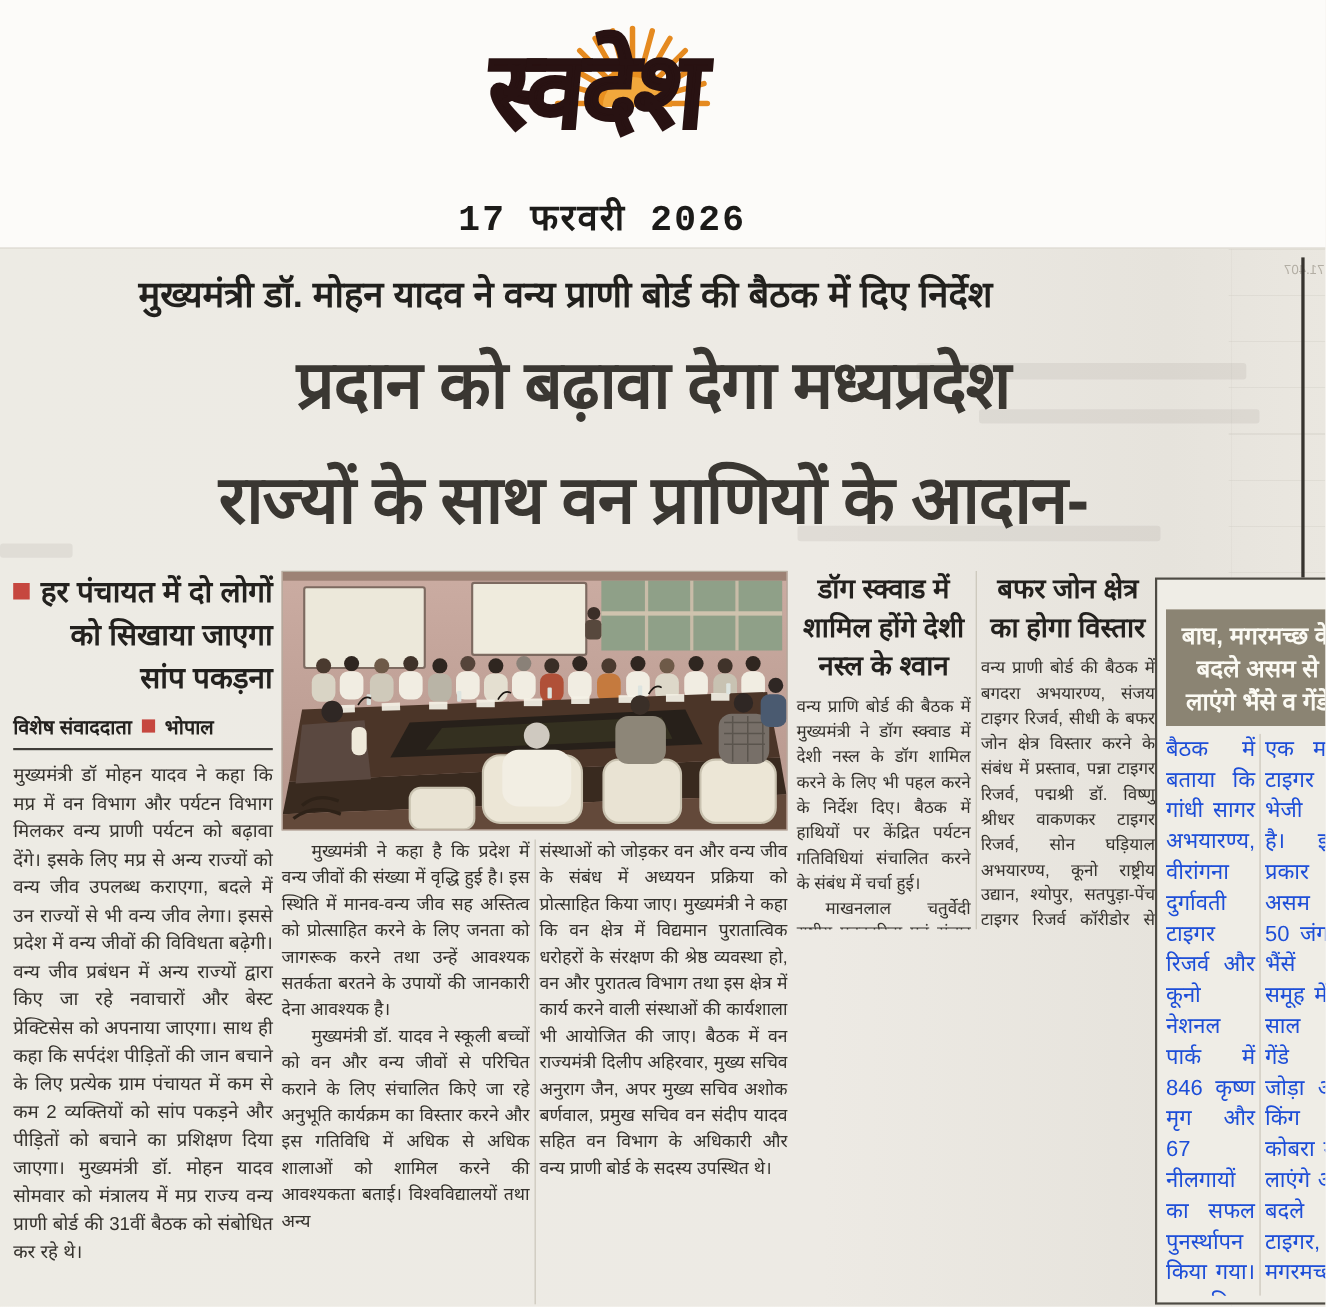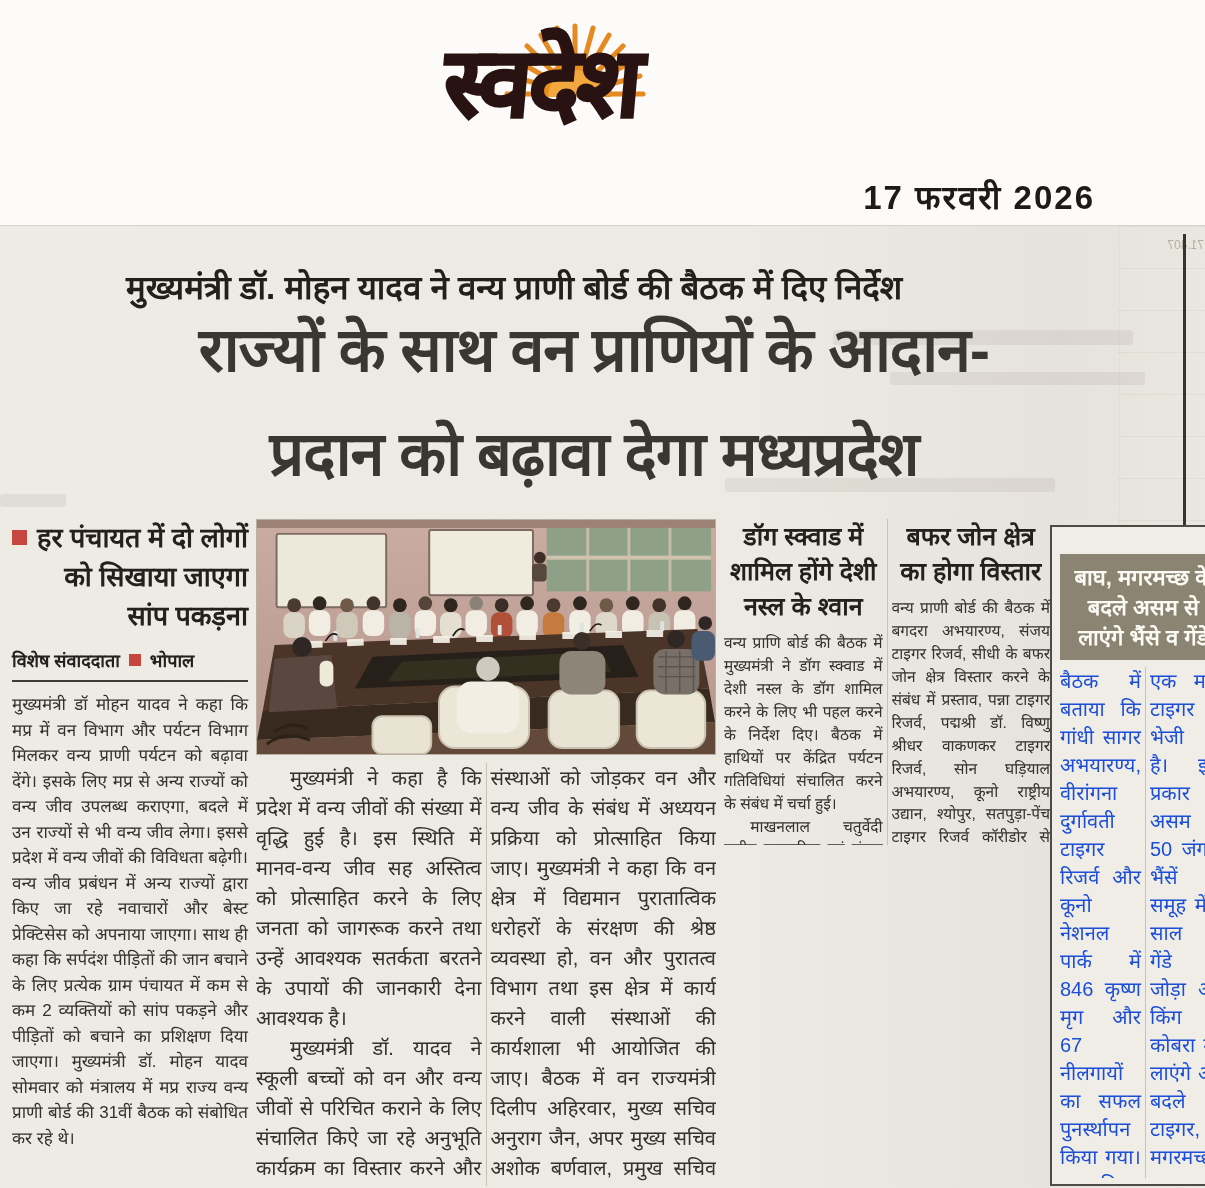--- a/index.html
+++ b/index.html
@@ -16,22 +16,22 @@
   .masthead { position:absolute; top:0; left:0; width:100%; height:225px; background:#fcfbf9; }
   .logo-wrap { position:absolute; left:322px; top:4px; width:440px; height:162px; }
   .sun { position:absolute; left:178px; top:-2px; width:150px; height:95px; }
   .logo-text {
     position:absolute; left:0; top:26px; width:100%;
     text-align:center; font-size:96px; line-height:1.1; font-weight:900;
     color:#281212; letter-spacing:-3px; transform:skewX(-5deg);
     -webkit-text-stroke:2.5px #281212;
   }
   .date-line {
-    position:absolute; top:174px; left:0; width:1095px; text-align:right;
-    font-size:33px; font-weight:700; color:#1c1b19; letter-spacing:2px;
+    position:absolute; top:174px; left:0; width:1095px; text-align:center;
+    font-size:33px; font-weight:700; color:#1c1b19; letter-spacing:2px;font-family:Liberation Mono, monospace;
   }
 
   
   .clipping {
     position:absolute; top:225px; left:0; right:0; bottom:0;
     background:linear-gradient(90deg,#edebe4 0%,#edeae4 62%,#e6e3dc 88%,#eae7e0 100%);
     border-top:1px solid #d6d2c9;
     overflow:hidden;
   }
   .ghost-strip {
@@ -42,21 +42,21 @@
   }
   .edge-line { position:absolute; top:8px; bottom:30px; right:19px; width:3px; background:#37342f; }
   .ghost-num {
     position:absolute; right:1px; width:18px; text-align:center;
     color:#8f897d; font-size:12px; transform:scaleX(-1); opacity:.6; white-space:nowrap;
   }
   .smudge { position:absolute; background:#8b867b; opacity:.13; border-radius:3px; }
 
   .kicker {
     position:absolute; top:18px; left:126px;
-    font-size:33px; font-weight:700; color:#21201d; white-space:nowrap;margin-top:20px;
+    font-size:33px; font-weight:700; color:#21201d; white-space:nowrap;
   }
   .main-headline {
     position:absolute; top:72px; left:8px; width:1172px;
     text-align:center; font-weight:800; font-size:61px; line-height:104px;
     letter-spacing:-1px; color:#3a3732; white-space:nowrap;
   }
 
   
   .cols { position:absolute; top:293px; left:12px; right:26px; bottom:2px; display:flex; }
   .vsep { width:1px; background:#c7c2b6; margin:0 4px; }
@@ -68,21 +68,21 @@
             font-size:18px; font-weight:700; color:#23211e; }
   .sq-sm { width:12px; height:12px; background:#c6473f; }
   .rule { border-top:2px solid #3f3d38; margin-bottom:10px; }
   .body-text { font-size:17px; line-height:1.5; text-align:justify; color:#34312c; }
 
   .mid { width:460px; flex:0 0 460px; display:flex; flex-direction:column; }
   .photo { width:100%; height:236px; flex:0 0 236px; border:1px solid #b7b0a3; margin-bottom:8px; background:#b99a90; }
   .photo svg { display:block; width:100%; height:100%; }
   .mid-cols { display:flex; flex:1; overflow:hidden; }
   .c2,.c3 { flex:1; }
-  .para { font-size:20px; line-height:1.5; text-align:justify; color:#34312c; }
+  .para { font-size:16px; line-height:1.5; text-align:justify; color:#34312c; }
   .ind { text-indent:1.7em; }
 
   .rightsec { flex:1; display:flex; }
   .right-top { display:flex; height:326px; flex:0 0 326px; overflow:hidden; }
   .c4,.c5 { flex:1; overflow:hidden; }
   .sec-head { text-align:center; font-weight:800; font-size:25px; line-height:1.4; color:#23211e; margin-bottom:8px; }
   .c4 .para,.c5 .para { font-size:15.5px; line-height:1.48; }
 
   .news-box {
     margin-top:6px; flex:1; border:2.5px solid #4e4b44; background:#efede6;
@@ -133,22 +133,22 @@
   <div class="smudge" style="left:0; top:268px; width:66px; height:13px;"></div>
   <div class="ghost-num" style="top:12px;">71.407</div>
   <div class="ghost-num" style="top:390px;">0.295</div>
   <div class="ghost-num" style="top:428px;">0.375</div>
   <div class="ghost-num" style="top:498px;">0.639</div>
   <div class="edge-line"></div>
 
   <div class="kicker">मुख्यमंत्री डॉ. मोहन यादव ने वन्य प्राणी बोर्ड की बैठक में दिए निर्देश</div>
 
   <h1 class="main-headline">
+    <div>प्रदान को बढ़ावा देगा मध्यप्रदेश</div>
     <div>राज्यों के साथ वन प्राणियों के आदान-</div>
-    <div>प्रदान को बढ़ावा देगा मध्यप्रदेश</div>
   </h1>
 
   <div class="cols">
 
     <div class="c1">
       <div class="c1-head">
         <div class="sq"></div>
         <div>हर पंचायत में दो लोगों को सिखाया जाएगा सांप पकड़ना</div>
       </div>
       <div class="byline">

